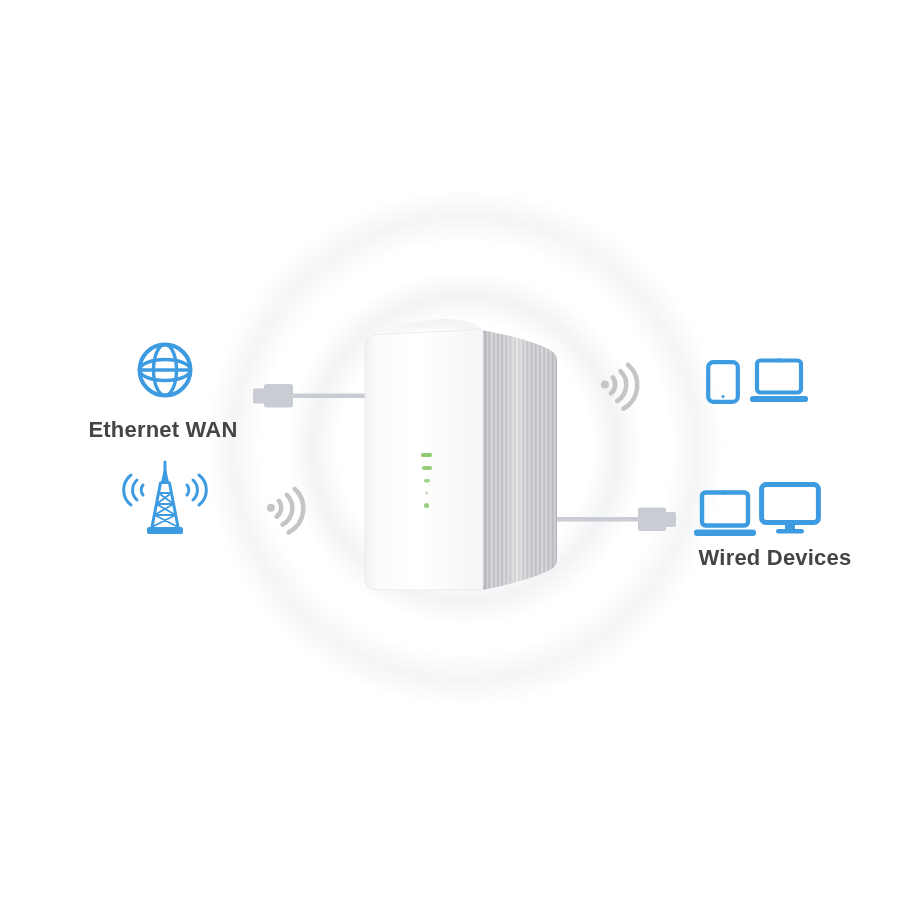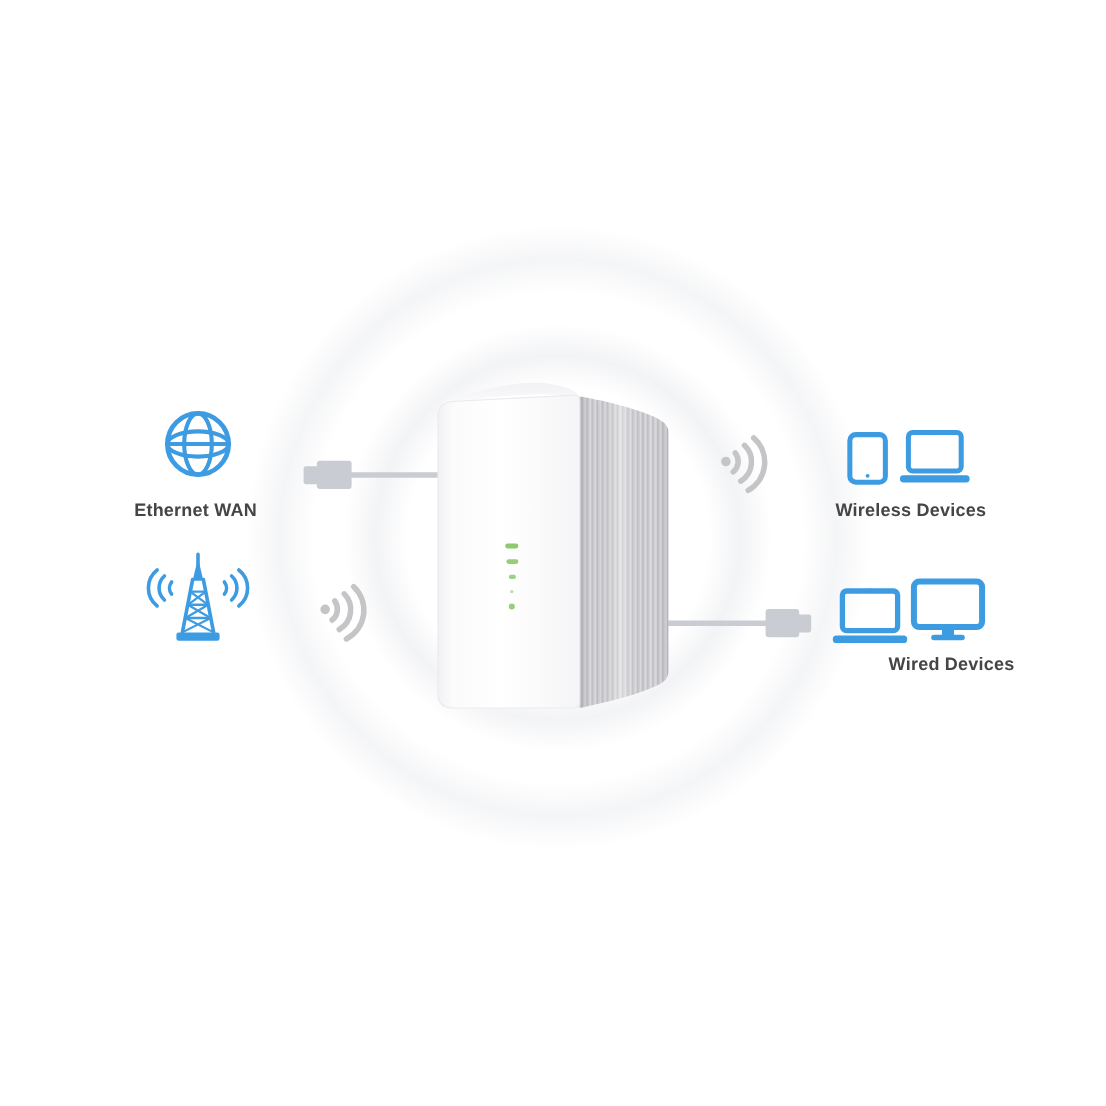--- a/index.html
+++ b/index.html
@@ -16,21 +16,21 @@
         rgba(226,228,232,0) 126px,
         rgba(224,226,231,0.40) 152px,
         rgba(226,228,232,0) 178px,
         rgba(226,228,232,0) 204px,
         rgba(224,226,231,0.34) 232px,
         rgba(226,228,232,0) 260px);
   }
   .abs{position:absolute;}
   .label{
     position:absolute;width:250px;text-align:center;
-    font-size:15px;font-weight:700;color:var(--label-text,#454545);
+    font-size:22px;font-weight:700;color:var(--label-text,#454545);
     letter-spacing:0.2px;
   }
   .blue-icon{color:var(--accent-blue,#3D9BE2);}
   .gray-wave{color:var(--wave-gray,#C6C6C9);}
   .cable{color:var(--cable-gray,#C9CCD2);}
   svg{display:block;overflow:visible;}
   .z1{z-index:1}.z2{z-index:2}
 </style>
 </head>
 <body>
@@ -159,30 +159,29 @@
       <rect x="2.2" y="2.2" width="29.6" height="39.6" rx="5" fill="none" stroke="currentColor" stroke-width="4.2"></rect>
       <circle cx="17" cy="36.5" r="1.6" fill="currentColor"></circle>
     </svg>
     <svg class="blue-icon" style="position:absolute;left:42px;top:-2px" width="62" height="46" viewBox="0 0 62 46">
       <rect x="9" y="2.5" width="44" height="32" rx="3.5" fill="none" stroke="currentColor" stroke-width="4.2"></rect>
       <rect x="28" y="0.6" width="6" height="3.6" rx="1.8" fill="currentColor"></rect>
       <rect x="2" y="38" width="58" height="6" rx="2.8" fill="currentColor"></rect>
     </svg>
   </div>
 
-  <div class="label" style="left:634px;top:417px">Wireless Devices</div>
 
   <div class="abs z1" style="left:692px;top:488px">
     <svg class="blue-icon" style="position:absolute;left:0;top:2px" width="66" height="50" viewBox="0 0 66 50">
       <rect x="10" y="2.5" width="46" height="33" rx="3.5" fill="none" stroke="currentColor" stroke-width="4.4"></rect>
       <rect x="30" y="0.6" width="6" height="3.6" rx="1.8" fill="currentColor"></rect>
       <rect x="2" y="39.5" width="62" height="6.4" rx="3" fill="currentColor"></rect>
     </svg>
     <svg class="blue-icon" style="position:absolute;left:67px;top:-6px" width="62" height="52" viewBox="0 0 62 52">
       <rect x="2.6" y="2.6" width="56.8" height="38" rx="4.5" fill="none" stroke="currentColor" stroke-width="5"></rect>
       <rect x="26" y="41" width="10" height="6.5" fill="currentColor"></rect>
       <rect x="17" y="47" width="28" height="4.6" rx="2.3" fill="currentColor"></rect>
     </svg>
   </div>
 
-  <div class="label" style="left:668px;top:545px">Wired Devices</div>
+  <div class="label" style="left:650px;top:545px">Wired Devices</div>
 
 </div>
 
 </body></html>

